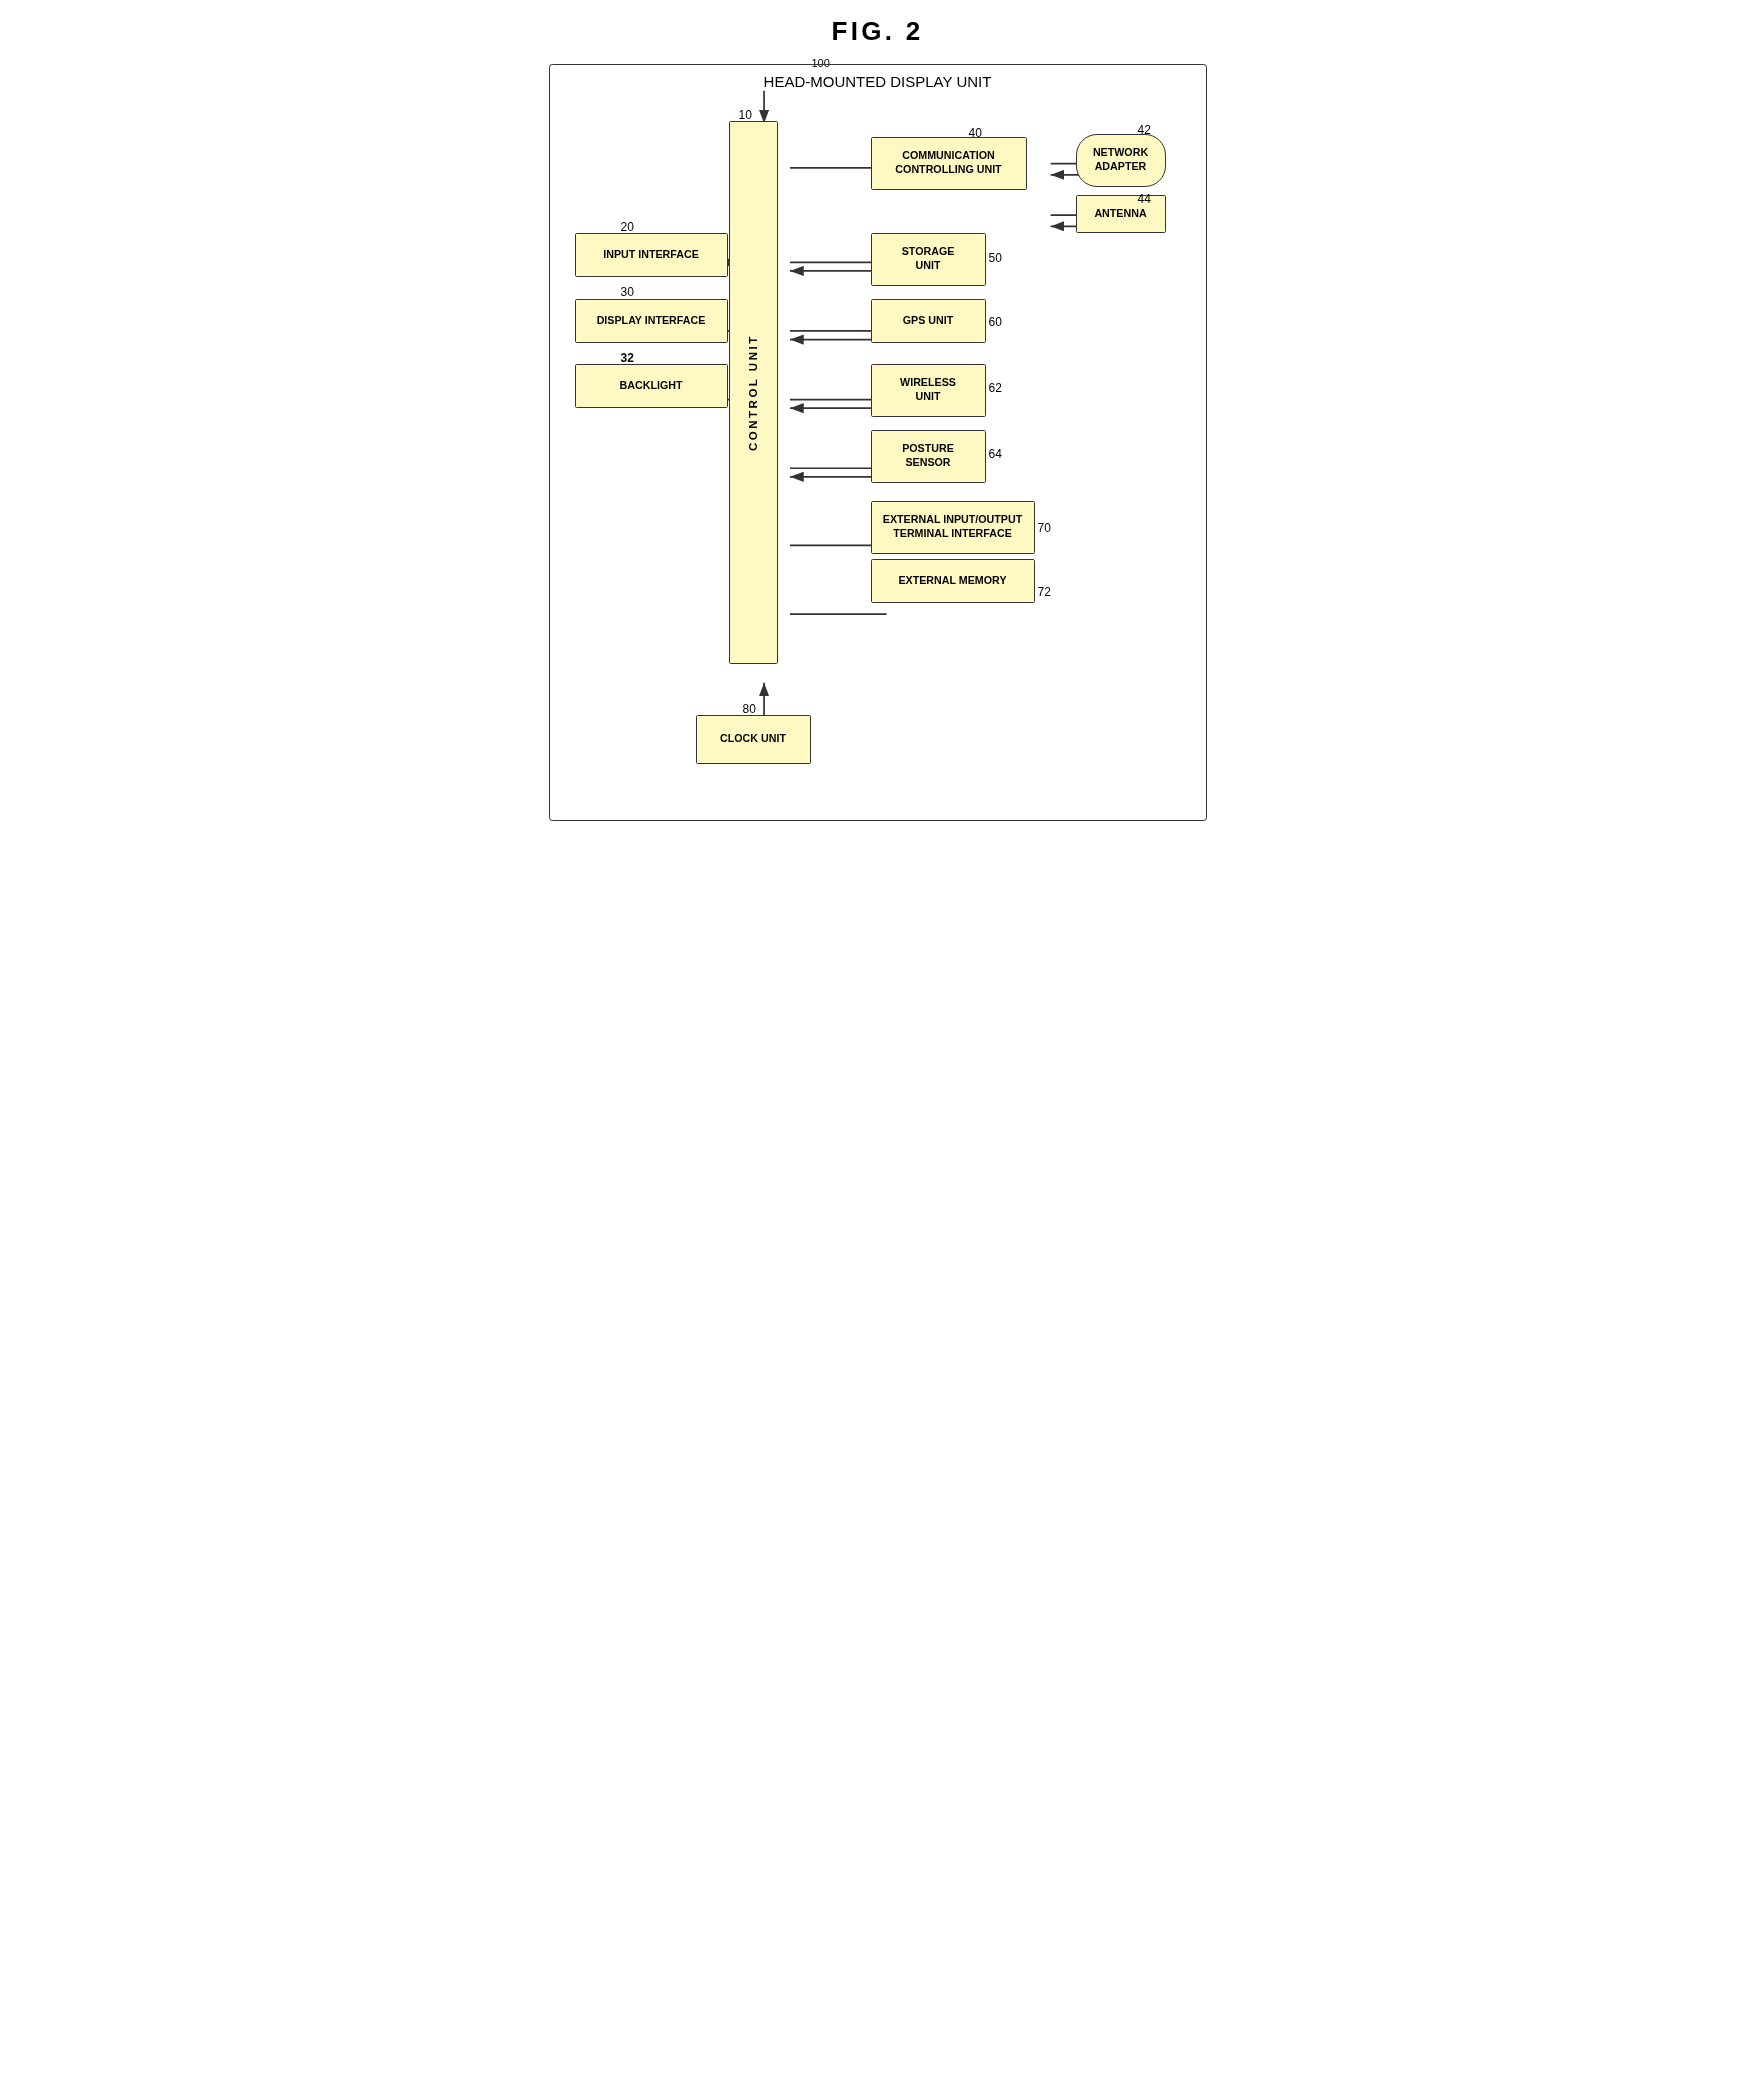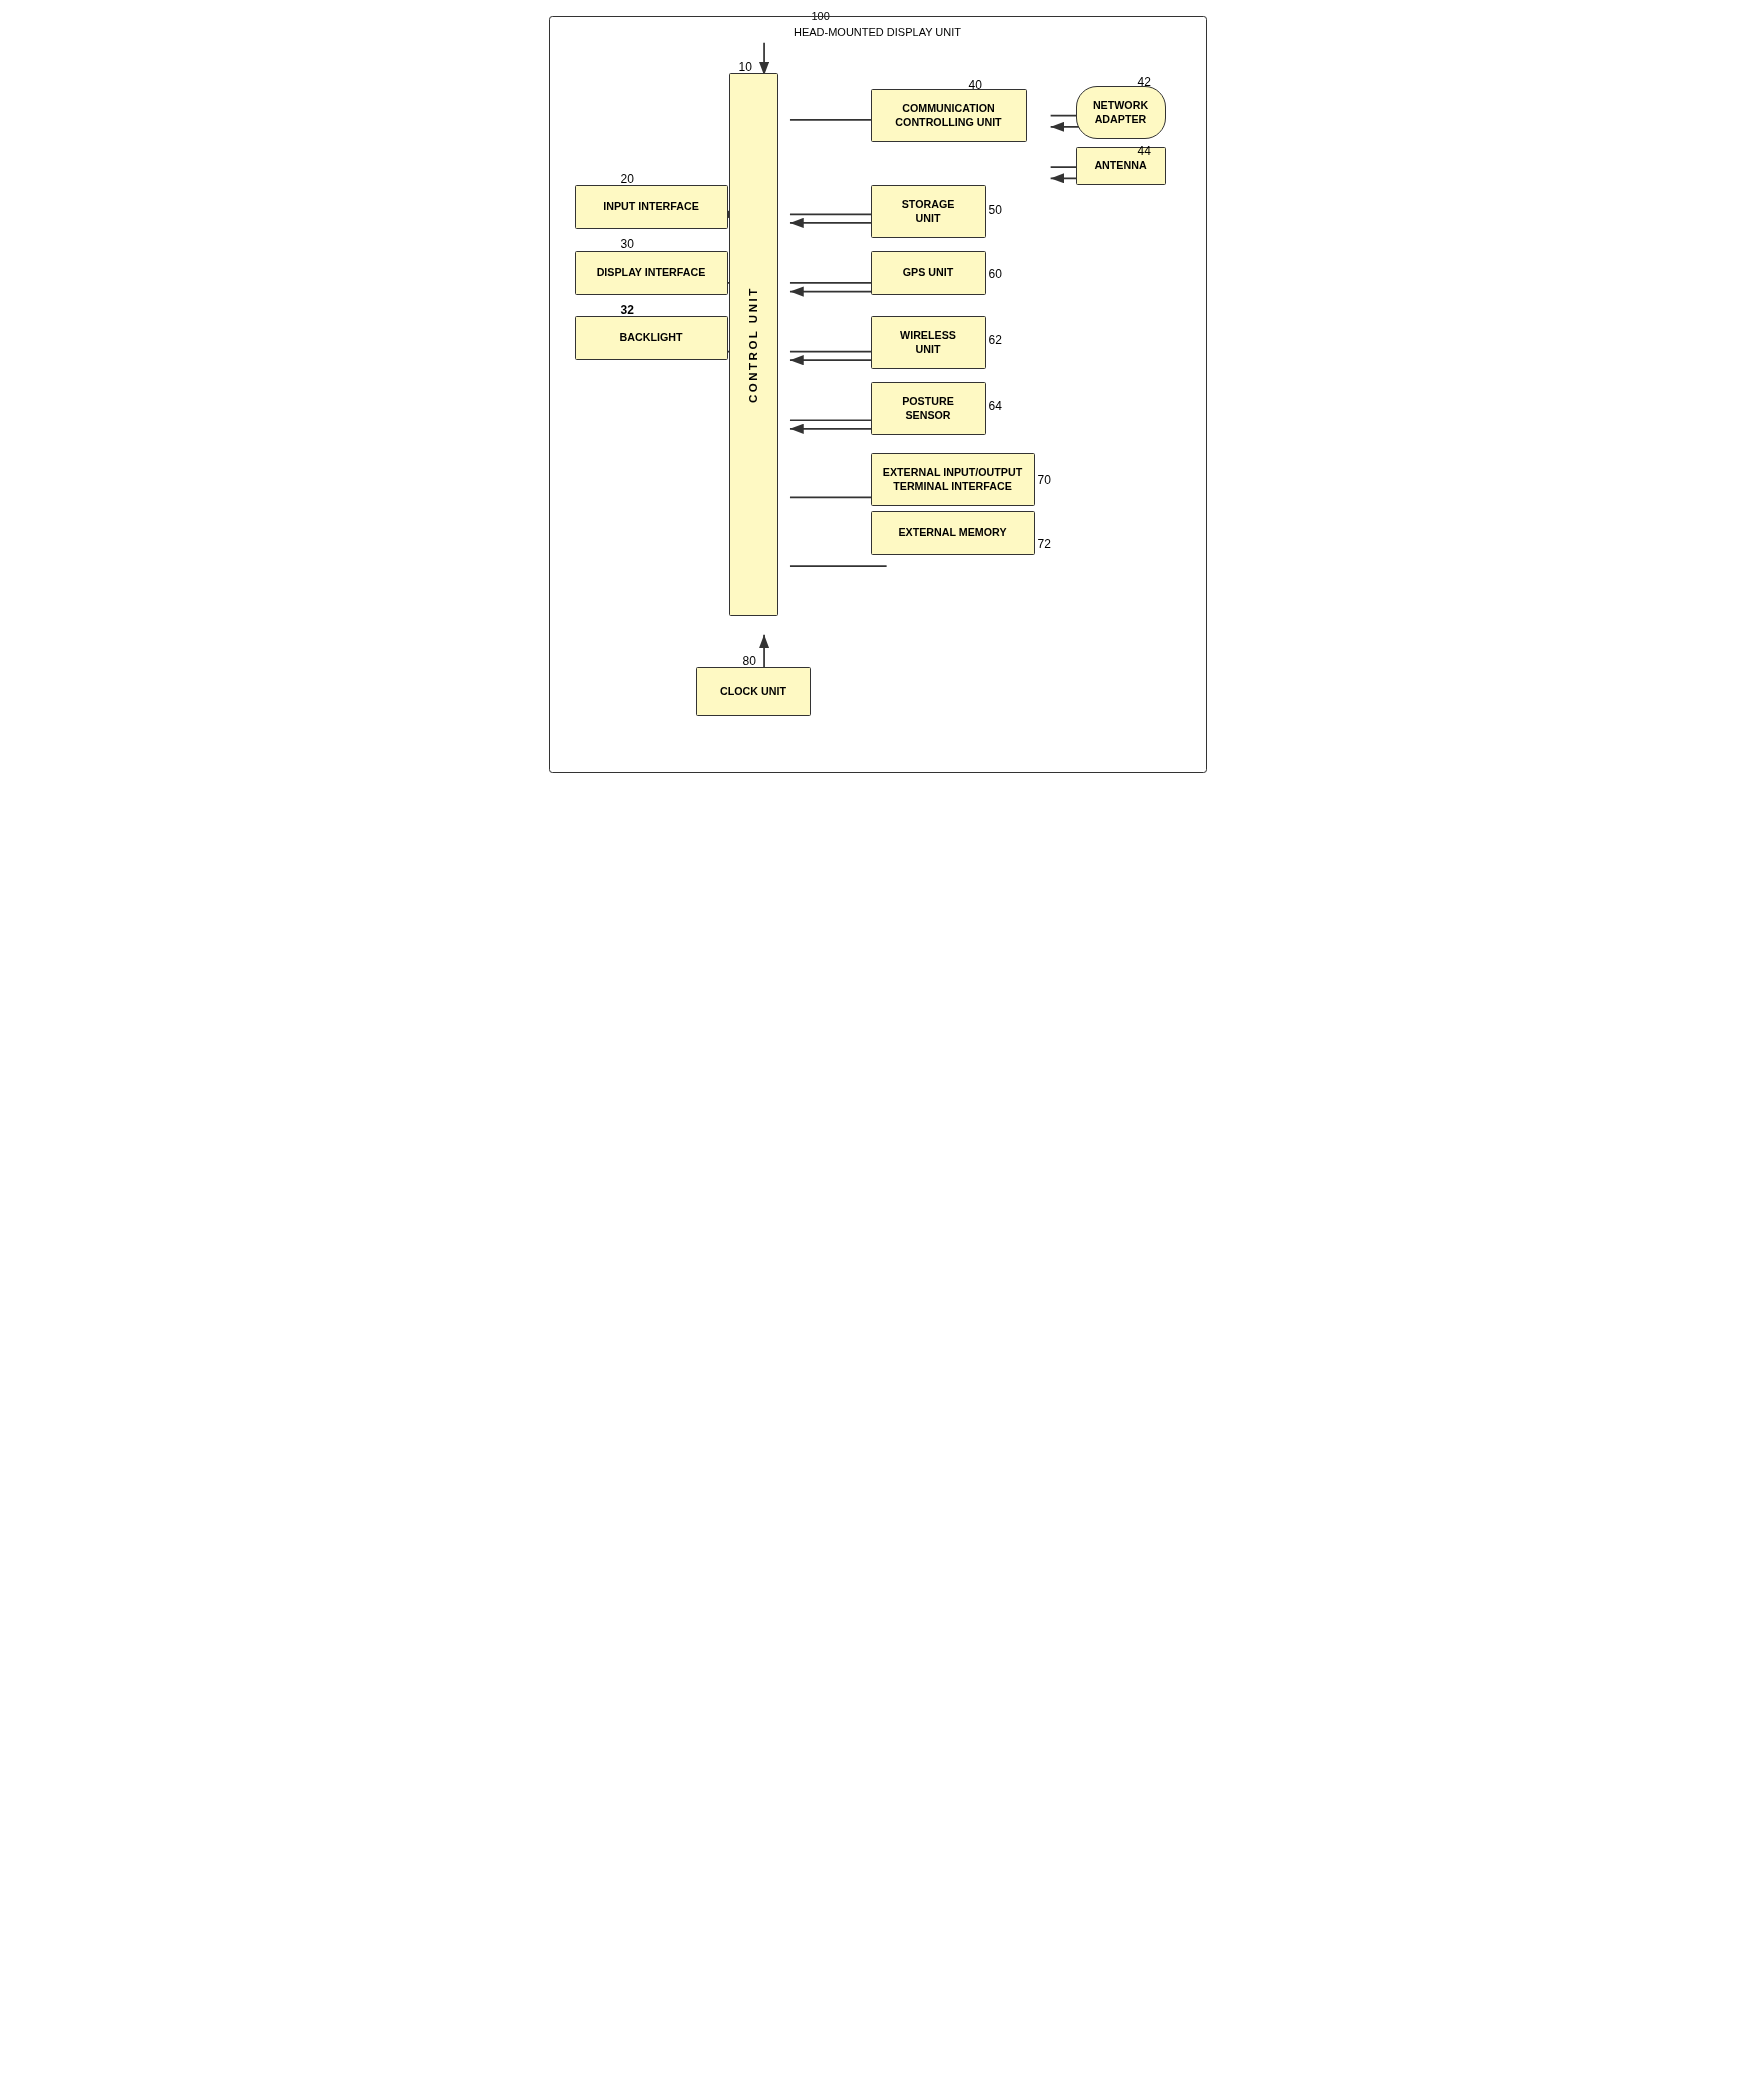--- a/index.html
+++ b/index.html
@@ -37,21 +37,21 @@
       border-radius: 3.3px;
       position: relative;
       padding: 16.4px 16.4px 25px 16.4px;
       min-height: 740px;
     }
     .outer-label {
       position: absolute;
       top: 8.2px;
       left: 50%;
       transform: translateX(-50%);
-      font-size: 11px;
+      font-size: 15px;
       white-space: nowrap;
       background: #fff;
     }
     
     .comp-box {
       border: 1.6px solid #333;
       border-radius: 1.6px;
       display: flex;
       align-items: center;
       justify-content: center;
@@ -73,20 +73,21 @@
       top: 0; left: 0;
       width: 100%;
       height: 100%;
       pointer-events: none;
     }
   </style>
 </head>
 <body>
 
 <div class="page">
+  <div class="fig-title">FIG. 2</div>
 
   <div class="diagram-area">
     <div class="ref-100">100</div>
 
     <div class="outer-box" style="height: 757px;">
       <div class="outer-label">HEAD-MOUNTED DISPLAY UNIT</div>
 
       <svg class="svg-overlay" viewBox="0 0 760 880" preserveAspectRatio="none">
 
         <defs>

